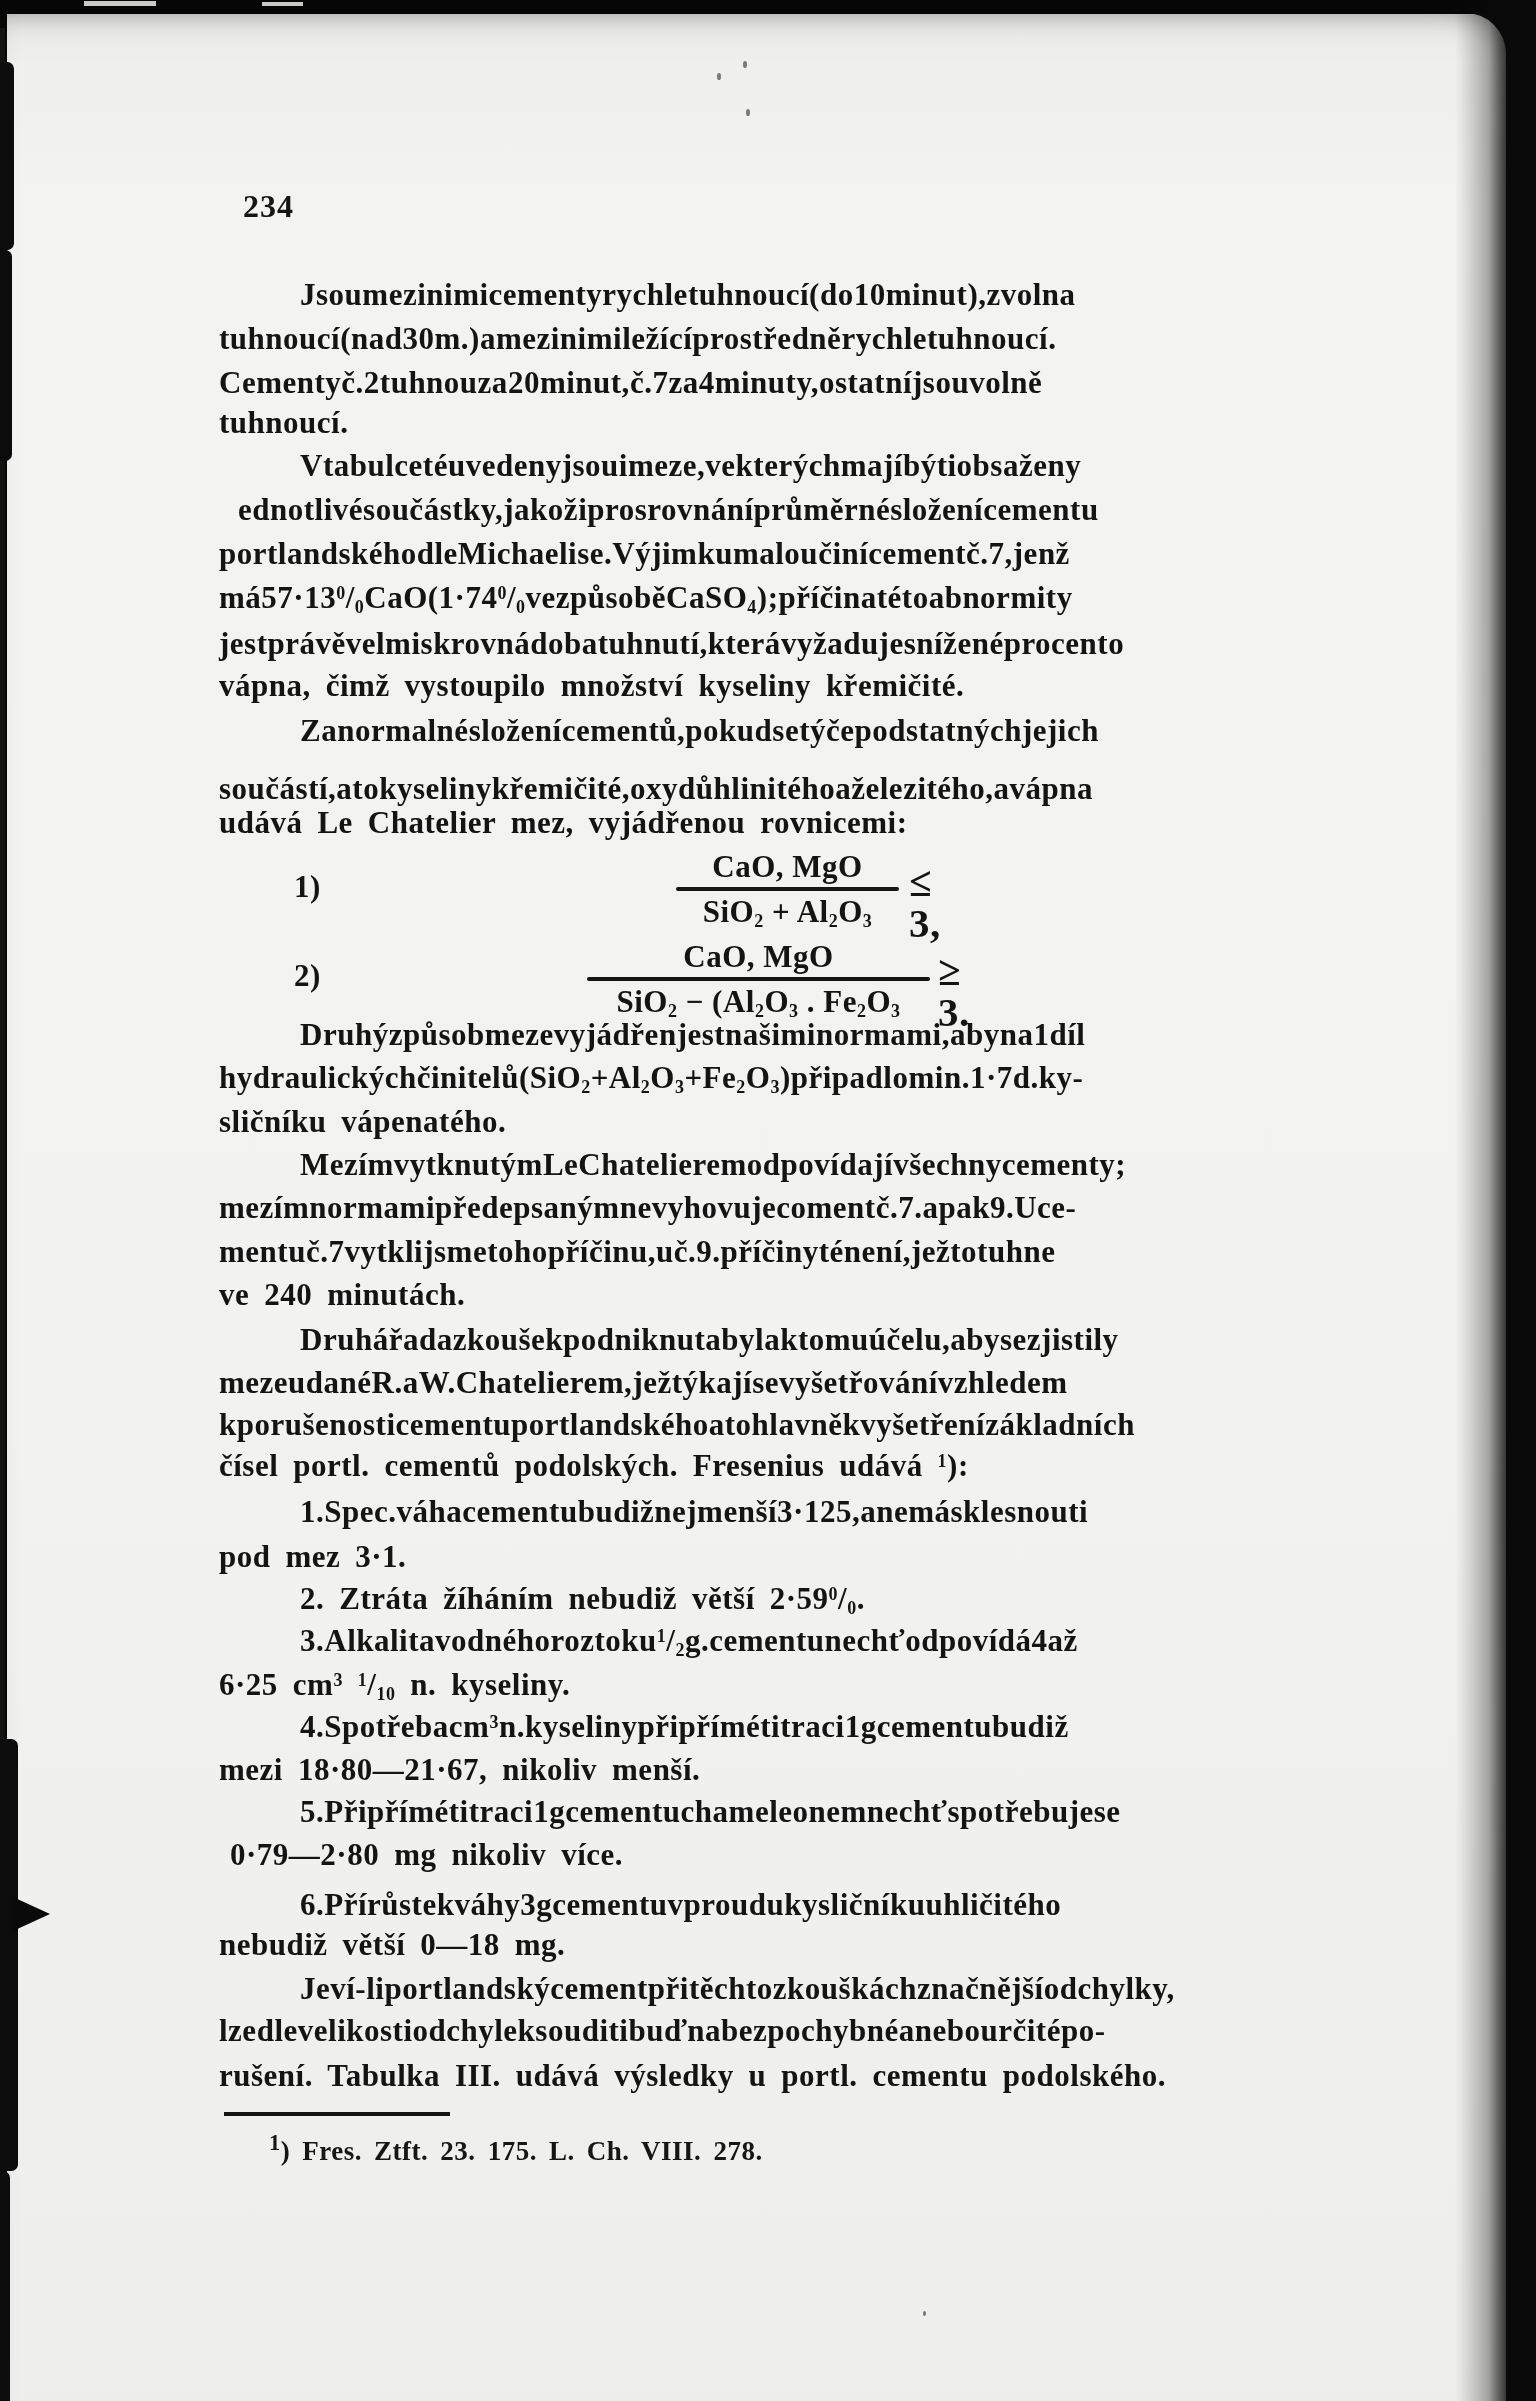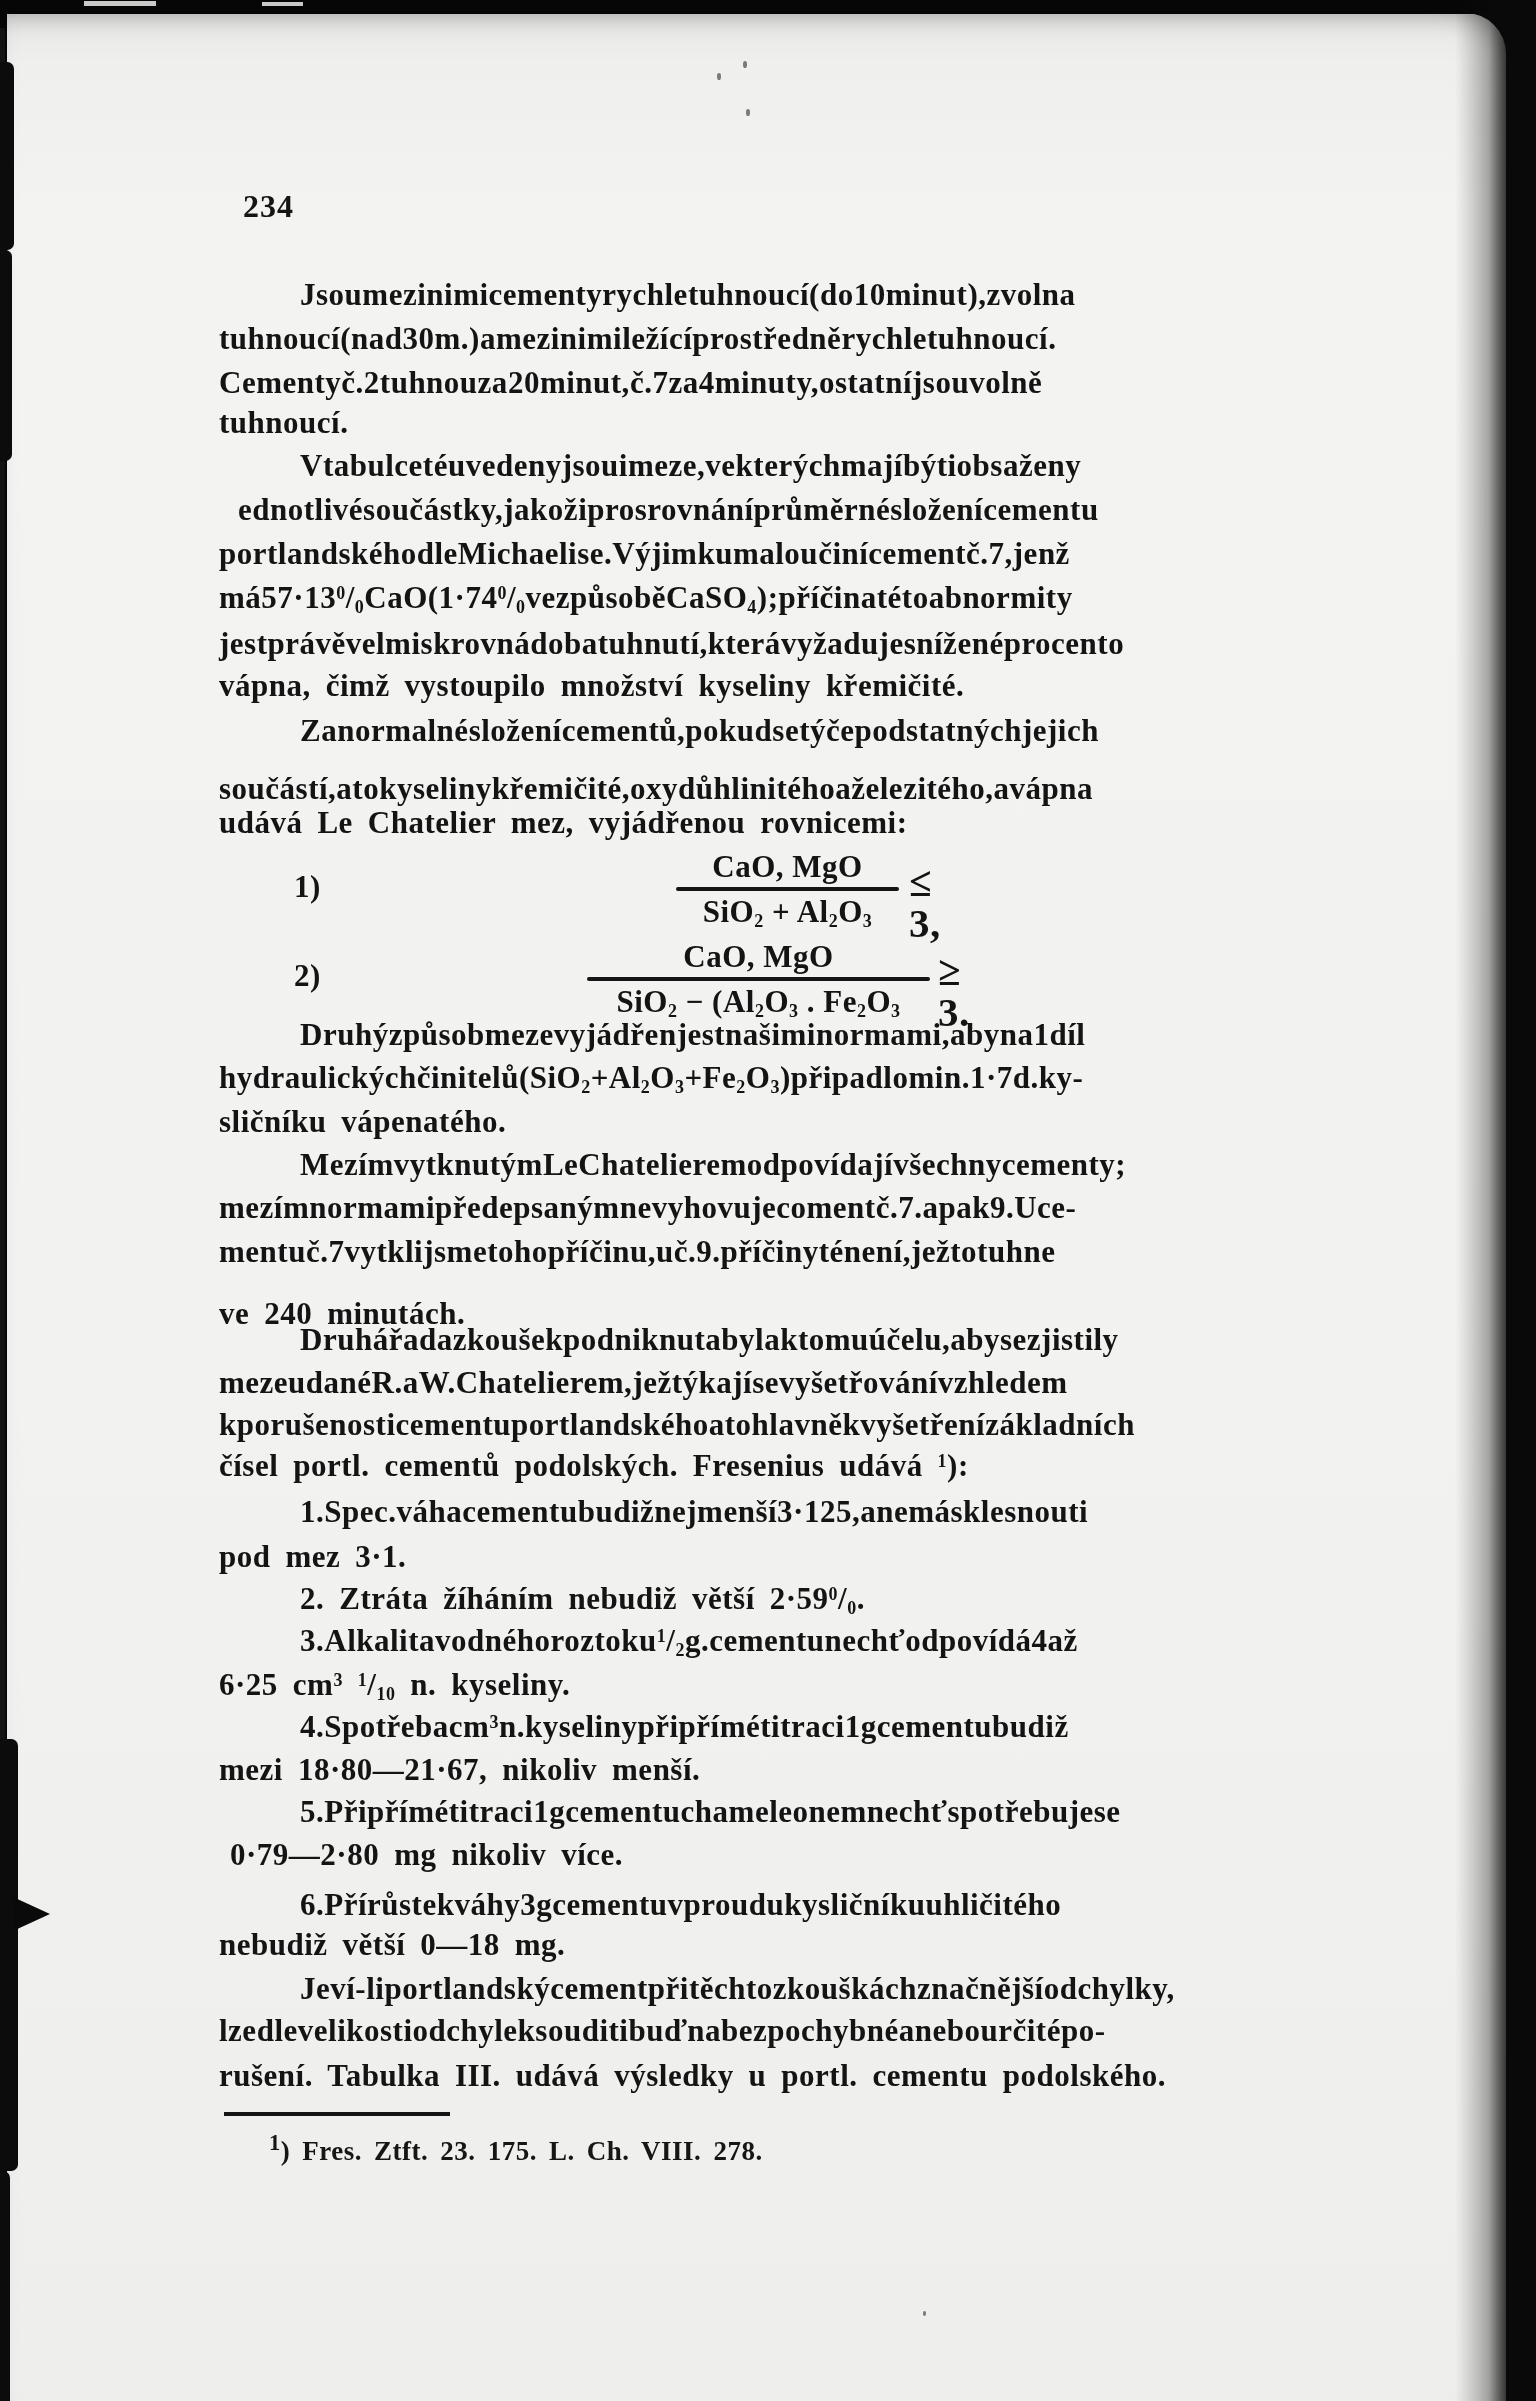--- a/index.html
+++ b/index.html
@@ -256,21 +256,21 @@
         <span>příčinu,</span>
         <span>u</span>
         <span>č.</span>
         <span>9.</span>
         <span>příčiny</span>
         <span>té</span>
         <span>není,</span>
         <span>ježto</span>
         <span>tuhne</span>
       </div>
-      <div class="tline" style="top: 1273px; left: 219px; margin-top: 19px;">ve 240 minutách.</div>
+      <div class="tline" style="top: 1273px; left: 219px;">ve 240 minutách.</div>
       <div class="tline just" style="top: 1318px; left: 300px; width: 1054px;">
         <span>Druhá</span>
         <span>řada</span>
         <span>zkoušek</span>
         <span>podniknuta</span>
         <span>byla</span>
         <span>k</span>
         <span>tomu</span>
         <span>účelu,</span>
         <span>aby</span>

